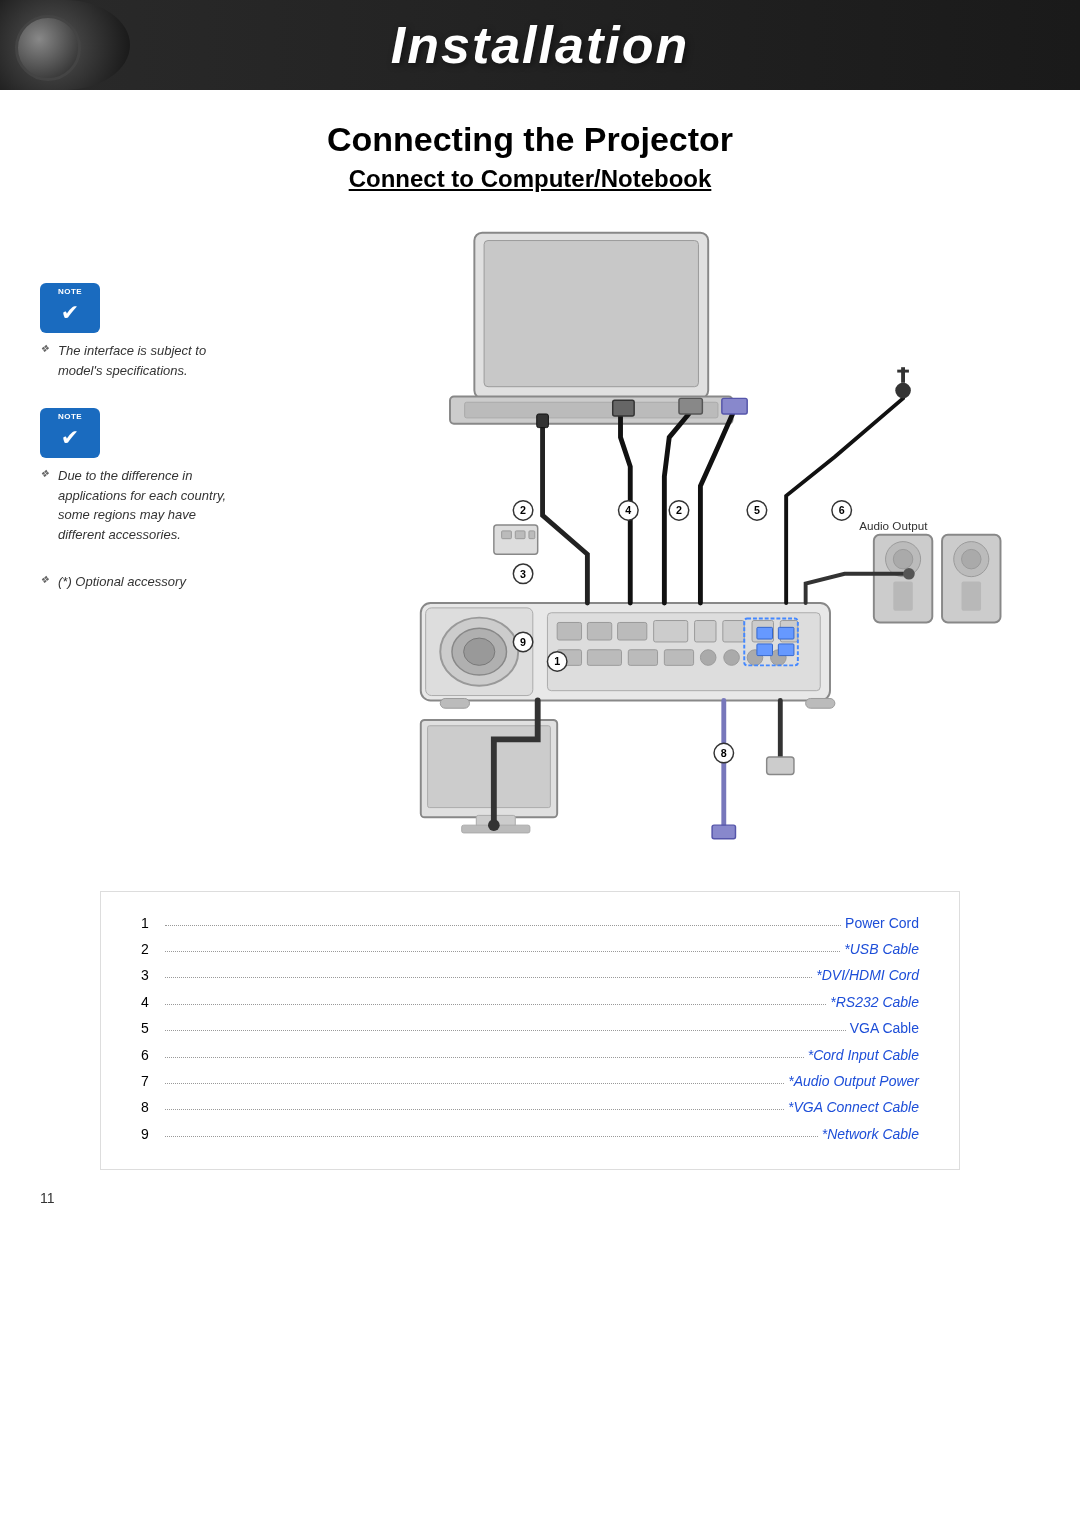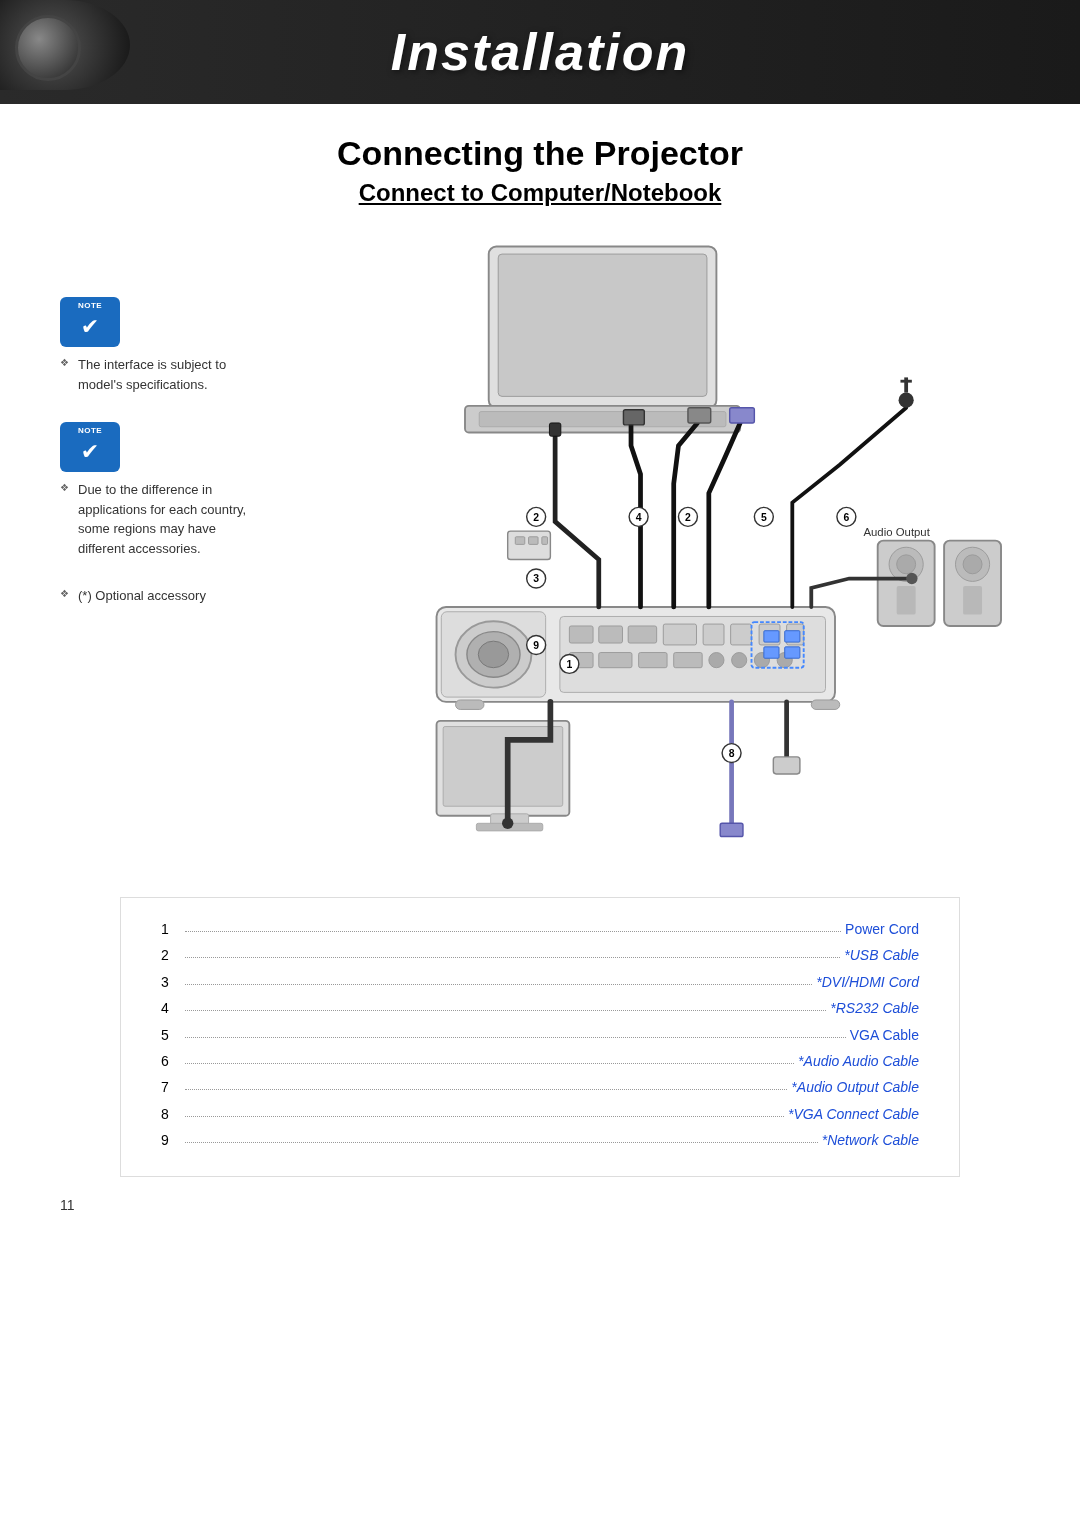--- a/index.html
+++ b/index.html
@@ -9,21 +9,21 @@
       min-height: 1532px;
       background: #ffffff;
       font-family: Arial, sans-serif;
       position: relative;
       overflow-x: hidden;
     }
 
     
     .header-banner {
       width: 100%;
-      height: 104px;
+      height: 90px;
       background: linear-gradient(to right, #2a2a2a, #1a1a1a);
       position: relative;
       display: flex;
       align-items: center;
       justify-content: center;
     }
 
     .header-lens {
       position: absolute;
       left: 0;
@@ -49,21 +49,21 @@
       font-size: 52px;
       font-style: italic;
       font-weight: bold;
       color: #ffffff;
       letter-spacing: 2px;
       text-shadow: 2px 2px 6px rgba(0,0,0,0.5);
     }
 
     
     .page-content {
-      padding: 30px 60px 40px 60px;
+      padding: 30px 60px 40px 40px;
     }
 
     .connecting-title {
       text-align: center;
       font-size: 34px;
       font-weight: bold;
       color: #000000;
       margin-bottom: 6px;
     }
 
@@ -124,20 +124,21 @@
       font-size: 22px;
       margin-top: 10px;
     }
 
     .note-text {
       font-size: 13px;
       color: #333;
       line-height: 1.5;
       padding-left: 18px;
       position: relative;
+      font-style: italic;
     }
 
     .note-text::before {
       content: '❖';
       position: absolute;
       left: 0;
       top: 0;
       color: #666;
       font-size: 10px;
     }
@@ -403,26 +404,26 @@
       <span class="cable-name optional">*RS232 Cable</span>
     </div>
     <div class="cable-item">
       <span class="cable-num">5</span>
       <span class="cable-dots"></span>
       <span class="cable-name">VGA Cable</span>
     </div>
     <div class="cable-item">
       <span class="cable-num">6</span>
       <span class="cable-dots"></span>
-      <span class="cable-name optional">*Audio Audio Cable</span>
+      <span class="cable-name optional">*Cord Input Cable</span>
     </div>
     <div class="cable-item">
       <span class="cable-num">7</span>
       <span class="cable-dots"></span>
-      <span class="cable-name optional">*Audio Output Cable</span>
+      <span class="cable-name optional">*Audio Output Power</span>
     </div>
     <div class="cable-item">
       <span class="cable-num">8</span>
       <span class="cable-dots"></span>
       <span class="cable-name optional">*VGA Connect Cable</span>
     </div>
     <div class="cable-item">
       <span class="cable-num">9</span>
       <span class="cable-dots"></span>
       <span class="cable-name optional">*Network Cable</span>

